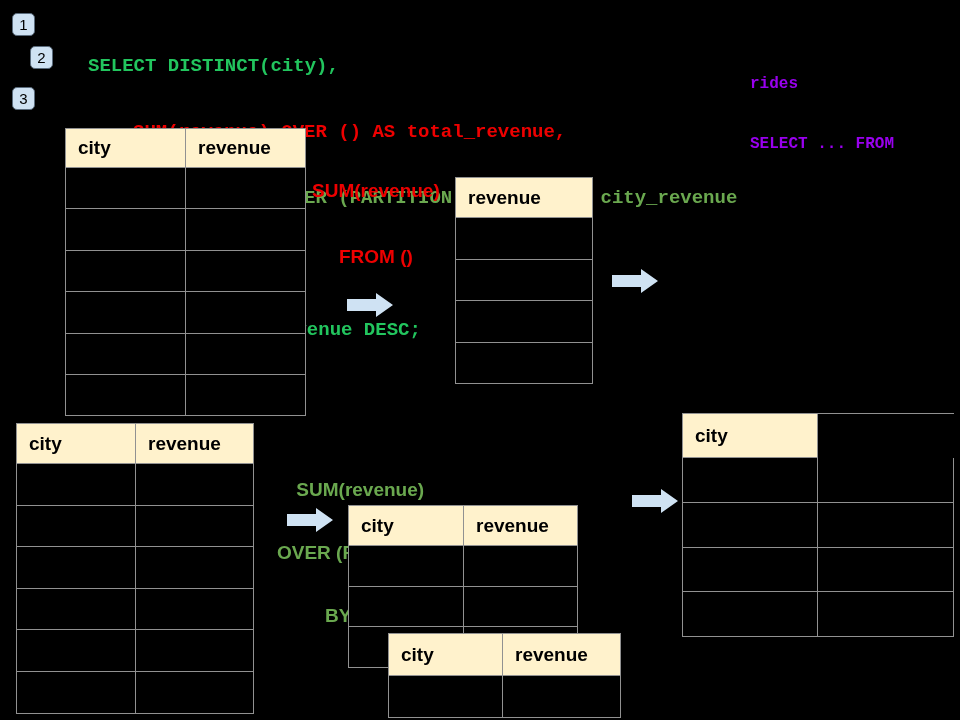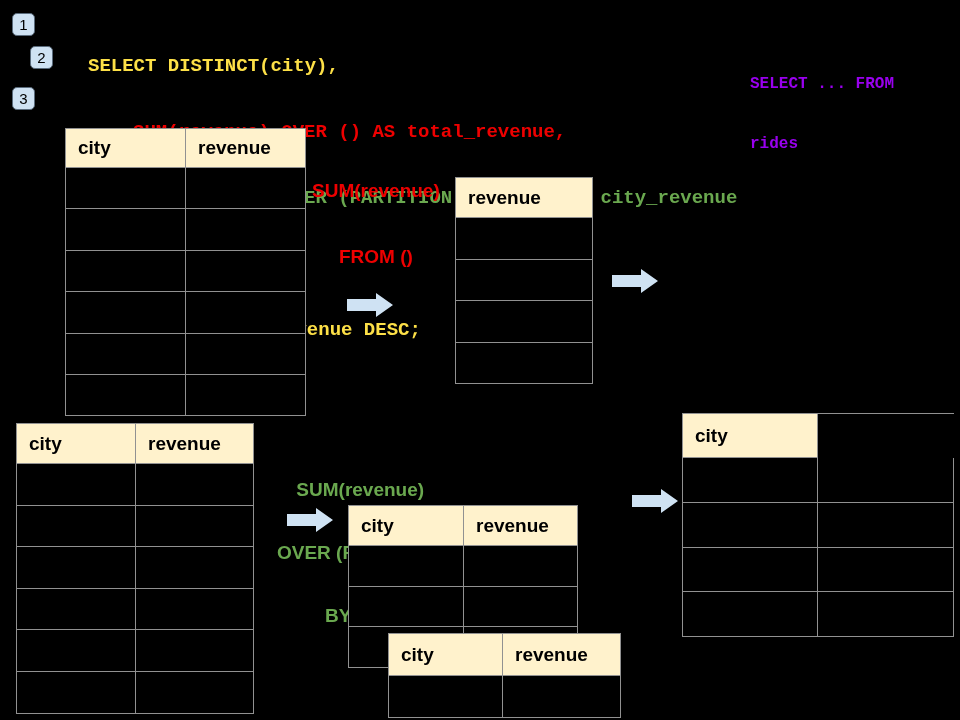--- a/index.html
+++ b/index.html
@@ -24,21 +24,21 @@
 
   
   .code{
     position:absolute;left:88px;top:11px;
     font-family:"Liberation Mono", monospace;
     font-weight:bold;font-size:19px;line-height:22px;
     white-space:pre;
   }
   .code .ind-a{padding-left:45px}
   .code .ind-b{padding-left:25px}
-  .purple{color:#fde047}
+  .purple{color:#22c55e}
   .red{color:#EE0000}
   .green{color:#6AA84F}
 
   .side-note{
     position:absolute;left:750px;top:34px;
     font-family:"Liberation Mono", monospace;
     font-weight:bold;font-size:16px;line-height:20px;
     color:#9900EE;white-space:pre;
   }
 
@@ -108,22 +108,22 @@
 
 <div class="code">
   <div class="purple">SELECT DISTINCT(city),</div>
   <div class="red ind-a">SUM(revenue) OVER () AS total_revenue,</div>
   <div class="green ind-a">SUM(revenue) OVER (PARTITION BY city) as city_revenue</div>
   <div class="purple ind-b">FROM rides</div>
   <div class="purple ind-b">ORDER by city_revenue DESC;</div>
 </div>
 
 <div class="side-note">
+  <div>rides</div>
   <div>SELECT ... FROM</div>
-  <div>rides</div>
 </div>
 
 <div class="fn-label" id="label-total">
   <div>SUM(revenue)</div>
   <div>FROM ()</div>
 </div>
 <div class="fn-label" id="label-partition">
   <div>SUM(revenue)</div>
   <div>OVER (PARTITION</div>
   <div>BY city)</div>

